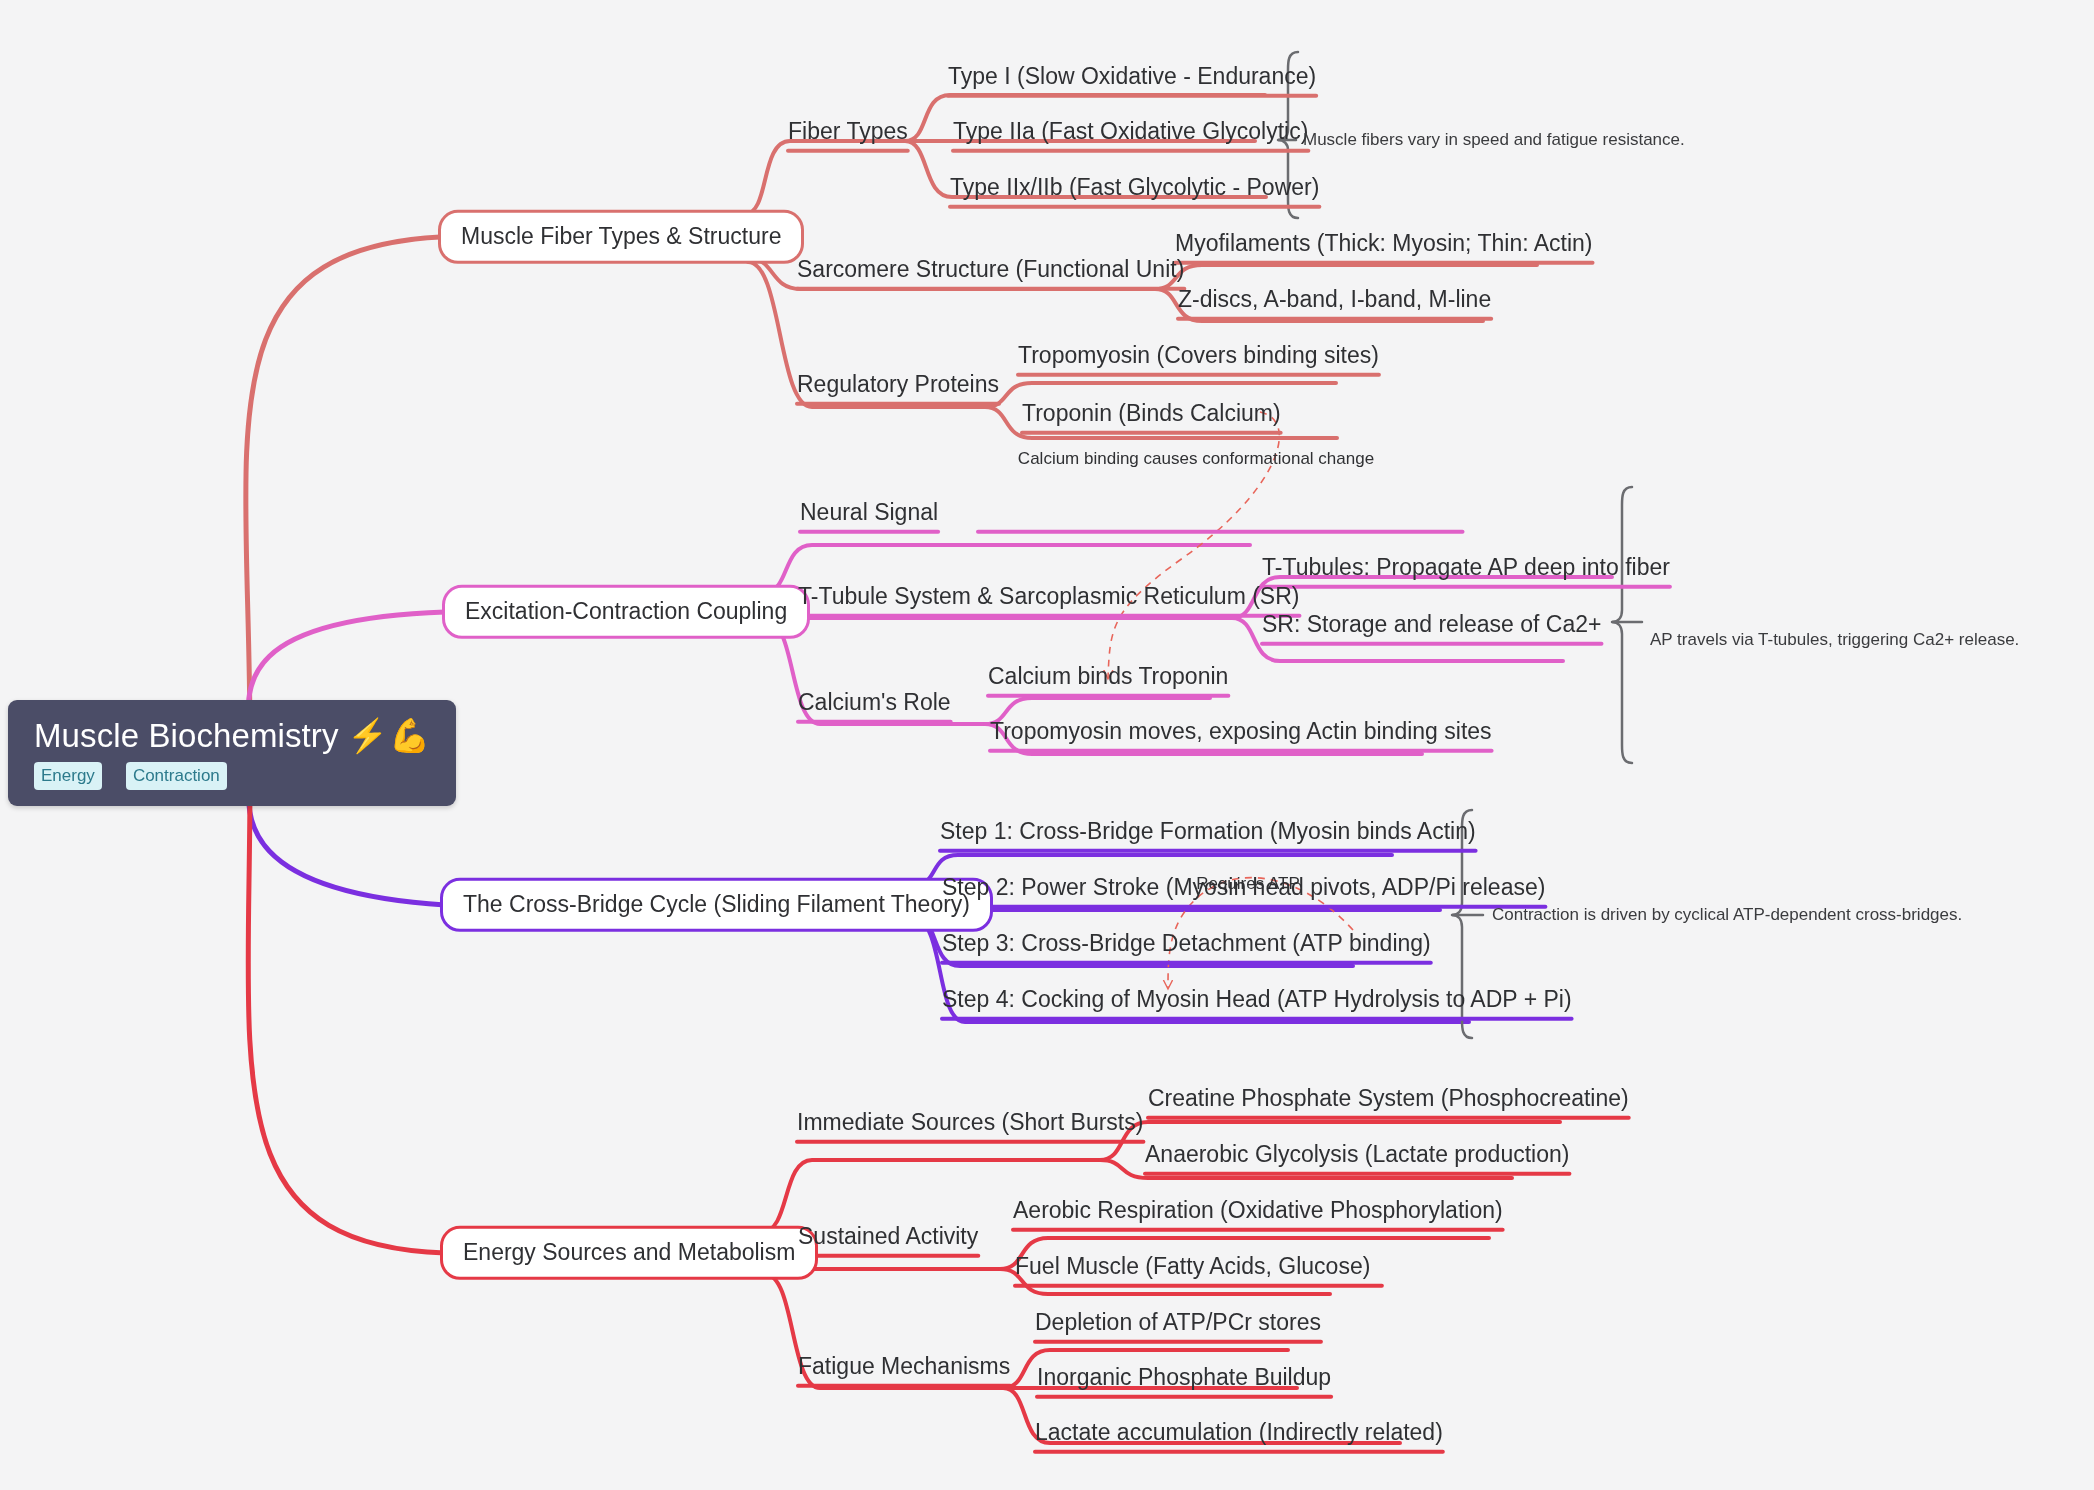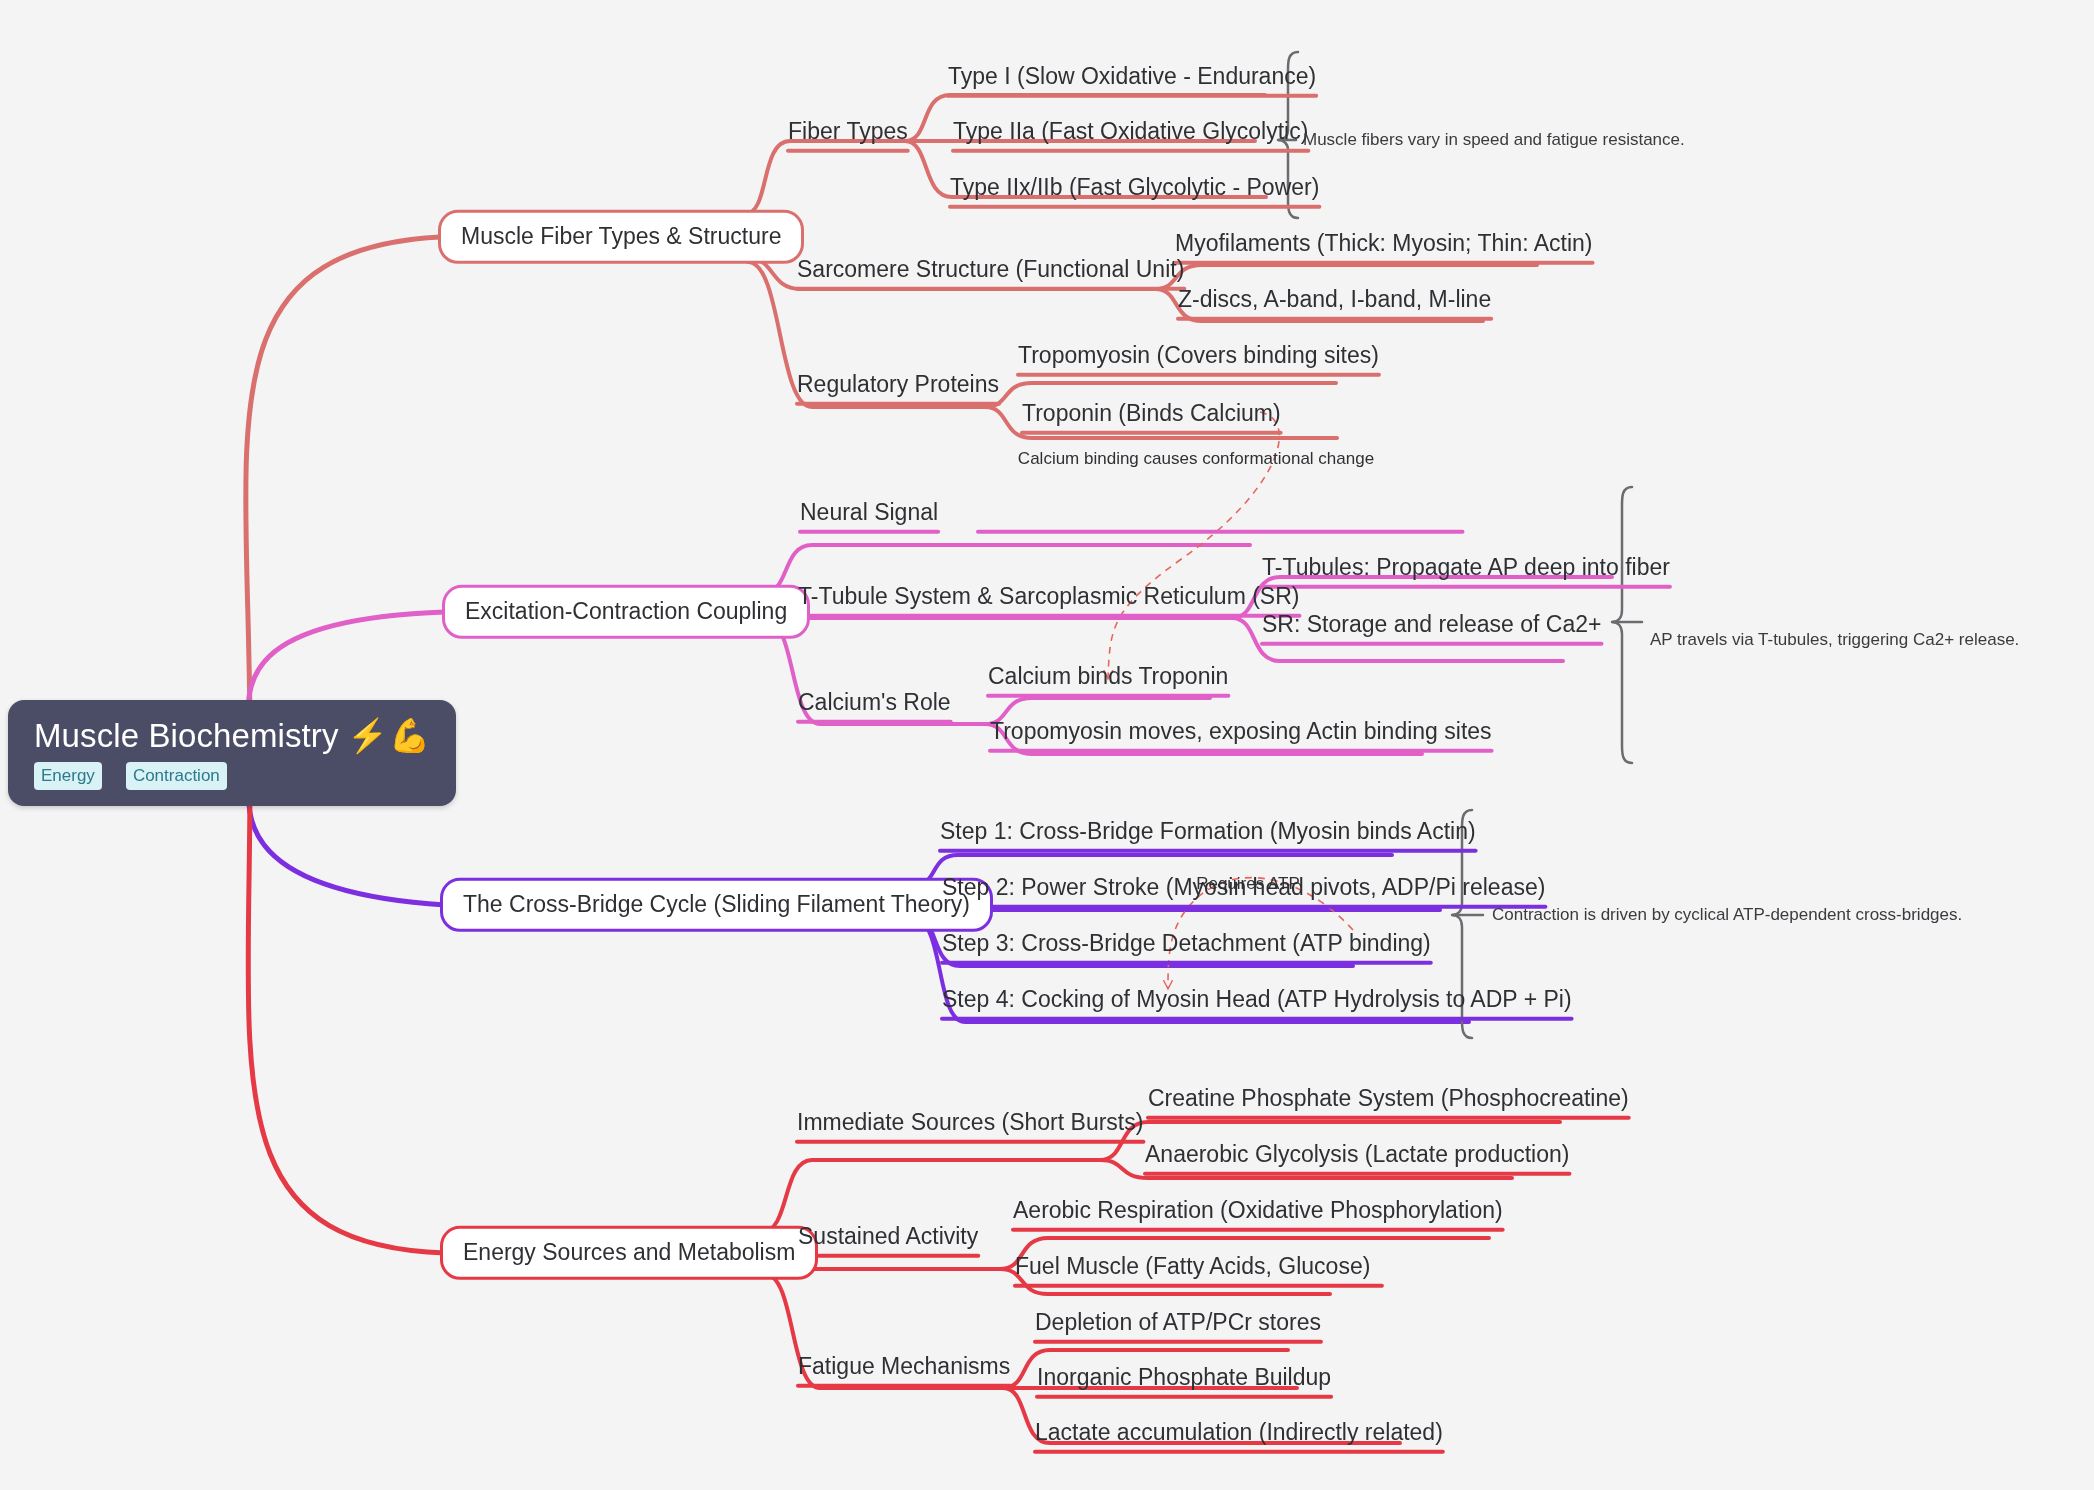--- a/index.html
+++ b/index.html
@@ -11,21 +11,21 @@
     overflow:hidden;
     position:relative;
   }
   #stage{position:absolute;inset:0;width:2094px;height:1490px;}
   svg#wires{position:absolute;left:0;top:0;width:2094px;height:1490px;pointer-events:none;}
 
   
   .root-node{
     position:absolute;
     background:#4b4d67;
-    border-radius:16px;
+    border-radius:9px;
     padding:18px 26px 16px 26px;
     box-shadow:0 2px 5px rgba(0,0,0,.18);
     display:flex;flex-direction:column;gap:8px;align-items:flex-start;
   }
   .root-title{
     color:#ffffff;font-size:33px;line-height:1.1;white-space:nowrap;
     letter-spacing:.1px;
   }
   .root-tags{display:flex;gap:24px;}
   .root-tag{

